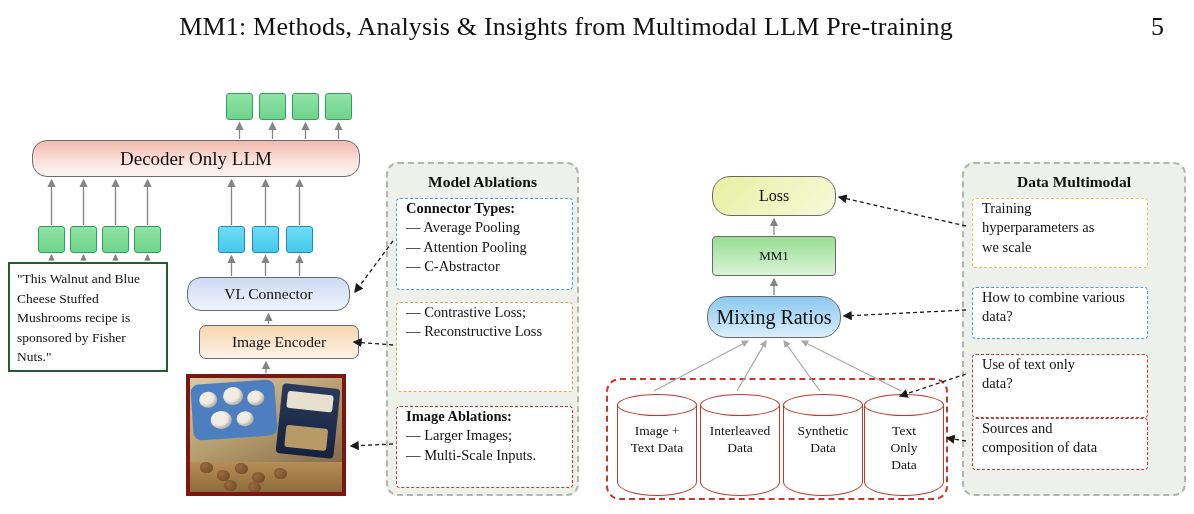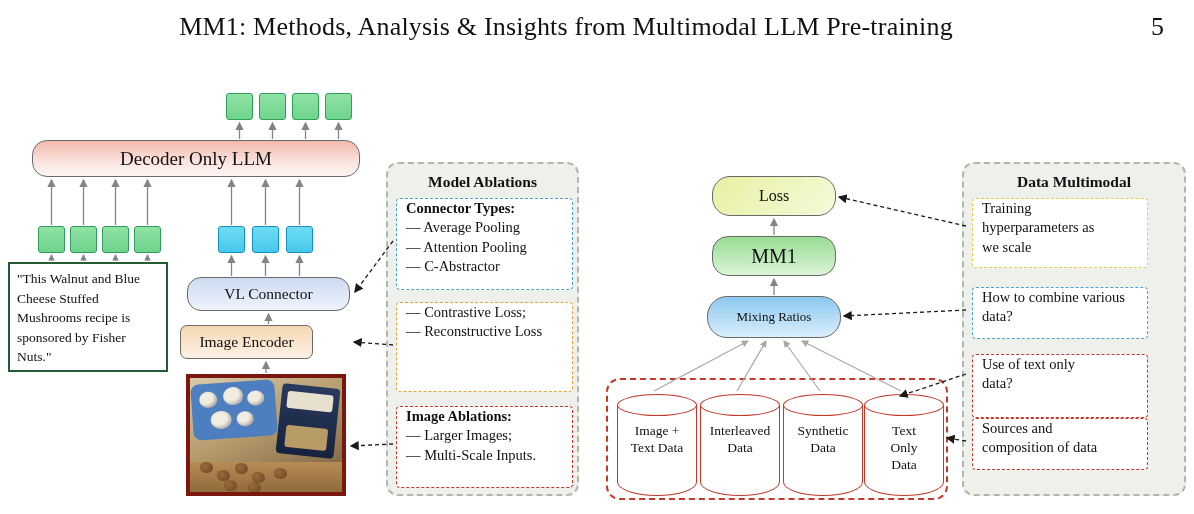--- a/index.html
+++ b/index.html
@@ -14,22 +14,22 @@
   .sq { position:absolute; width:27px; height:27px; border-radius:3px; box-sizing:border-box; }
   .sq.green { background:linear-gradient(180deg,#8fe2a5,#6fd48c); border:1.5px solid #2f9e57; }
   .sq.blue  { background:linear-gradient(180deg,#6fdbf5,#45c9ec); border:1.5px solid #1691bd; }
 
   .node { position:absolute; display:flex; align-items:center; justify-content:center;
     border:1px solid #6a6a6a; box-sizing:border-box; text-align:center; }
   .llm  { border-radius:15px; background:linear-gradient(180deg,#f3b9ad,#fbe7e2 65%,#fdf5f3); font-size:19px; }
   .vlc  { border-radius:14px; background:linear-gradient(180deg,#ccdaf2,#eff4fc); font-size:15.5px; }
   .enc  { border-radius:7px; background:linear-gradient(180deg,#f6d7b2,#fdf2e6); font-size:15.5px; }
   .loss { border-radius:18px; background:linear-gradient(135deg,#e7f0a2,#f6f9da); font-size:16px; }
-  .mm1  { border-radius:16px; background:linear-gradient(180deg,#97dd93,#dcf3d8); font-size:20px; }
-  .mix  { border-radius:20px; background:linear-gradient(180deg,#8cc8ef,#daeefb); font-size:13px; }
+  .mm1  { border-radius:4px; background:linear-gradient(180deg,#97dd93,#dcf3d8); font-size:13px; }
+  .mix  { border-radius:20px; background:linear-gradient(180deg,#8cc8ef,#daeefb); font-size:20px; }
 
   .caption { position:absolute; left:8px; top:262px; width:160px; height:110px;
     border:2px solid #235c33; background:#fff; box-sizing:border-box;
     font-size:13.5px; line-height:1.45; padding:5px 7px; }
 
   .panel { position:absolute; background:#eef0eb; border:2px dashed #b3b6ae; border-radius:12px; box-sizing:border-box; }
   .panel-title { text-align:center; font-weight:bold; font-size:15.5px; margin-top:9px; }
   .abox { position:absolute; background:#fff; border-radius:4px; box-sizing:border-box;
     padding:0 9px; font-size:14.5px; line-height:1.33; }
   .abox .h { font-weight:bold; }
@@ -93,21 +93,21 @@
   <div class="sq green" style="left:102px;top:226px"></div>
   <div class="sq green" style="left:134px;top:226px"></div>
 
   <div class="sq blue" style="left:218px;top:226px"></div>
   <div class="sq blue" style="left:252px;top:226px"></div>
   <div class="sq blue" style="left:286px;top:226px"></div>
 
   <div class="caption">"This Walnut and Blue Cheese Stuffed Mushrooms recipe is sponsored by Fisher Nuts."</div>
 
   <div class="node vlc" style="left:187px;top:277px;width:163px;height:34px">VL Connector</div>
-  <div class="node enc" style="left:180px;top:325px;width:133px;height:34px">Image Encoder</div>
+  <div class="node enc" style="left:199px;top:325px;width:160px;height:34px">Image Encoder</div>
 
   <div class="photo">
     <div class="board"></div>
     <div class="tray">
       <div class="mush" style="left:8px;top:8px;width:18px;height:16px"></div>
       <div class="mush" style="left:32px;top:5px;width:20px;height:18px"></div>
       <div class="mush" style="left:56px;top:10px;width:17px;height:15px"></div>
       <div class="mush" style="left:18px;top:28px;width:21px;height:18px"></div>
       <div class="mush" style="left:44px;top:30px;width:17px;height:15px"></div>
     </div>

